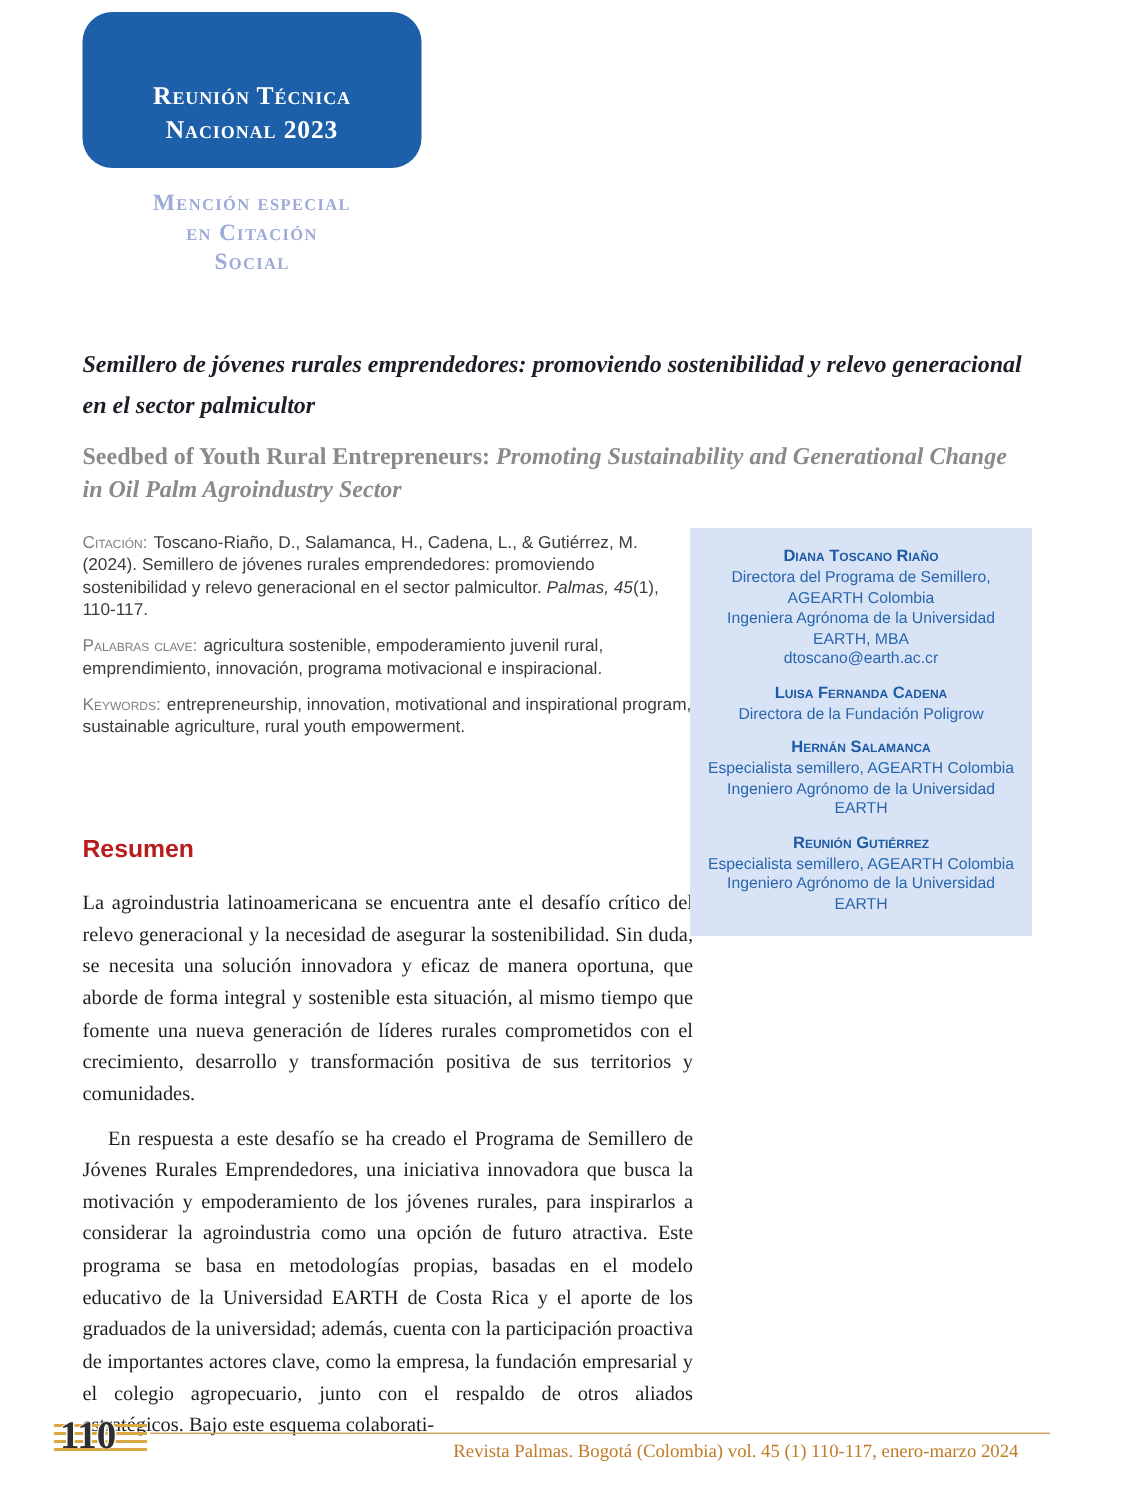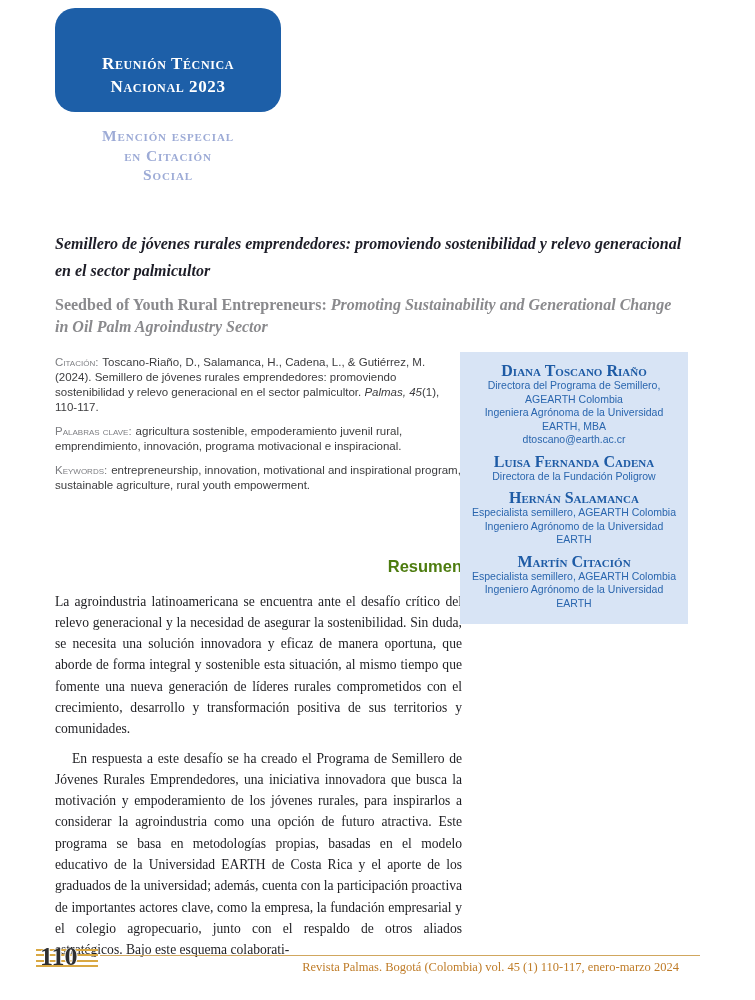--- a/index.html
+++ b/index.html
@@ -84,35 +84,33 @@
     padding:12px 8px 14px;
     text-align:center;
     font-family:"Liberation Sans", sans-serif;
     color:#2a66ae;
     font-size:10.5px; line-height:13.5px;
   }
   .author { margin-top:8px; }
   .author:first-child { margin-top:0; }
   .author-name {
     font-weight:bold; font-variant:small-caps;
-    font-size:16px; line-height:14px;
+    font-size:11px; line-height:14px;
     color:#1e5ba5;
     margin-bottom:1px;
-    font-family:Liberation Serif, serif;
   }
   .author-details { white-space:pre-line; }
 
   
   .abstract-heading {
     margin-top:64px;
     font-family:"Liberation Sans", sans-serif;
     font-weight:bold;
     font-size:16.5px;
-    color:#4d7c0f;
-    text-align:right;
+    color:#b91c1c;
   }
   .body-p {
     margin-top:15px;
     width:407px;
     font-family:"Liberation Serif", serif;
     font-size:13.6px; line-height:21.3px;
     text-align:justify;
     color:#1e1e22;
     hyphens:auto;
   }
@@ -195,21 +193,21 @@
       <div class="author-name">Luisa Fernanda Cadena</div>
       <div class="author-details">Directora de la Fundación Poligrow</div>
     </div>
     <div class="author">
       <div class="author-name">Hernán Salamanca</div>
       <div class="author-details">Especialista semillero, AGEARTH Colombia
 Ingeniero Agrónomo de la Universidad
 EARTH</div>
     </div>
     <div class="author">
-      <div class="author-name">Martín Citación</div>
+      <div class="author-name">Reunión Gutiérrez</div>
       <div class="author-details">Especialista semillero, AGEARTH Colombia
 Ingeniero Agrónomo de la Universidad
 EARTH</div>
     </div>
   </aside>
 
   <div class="pagenum-block">
     <div class="gold-lines"></div>
     <span class="pagenum">110</span>
   </div>

